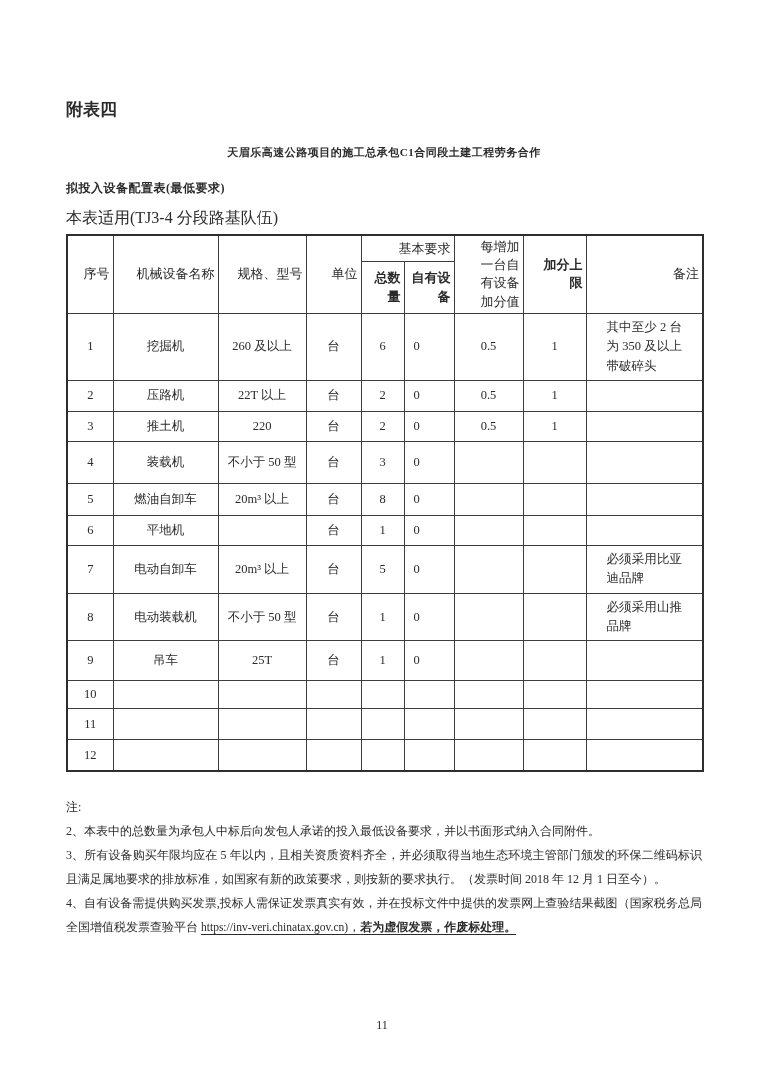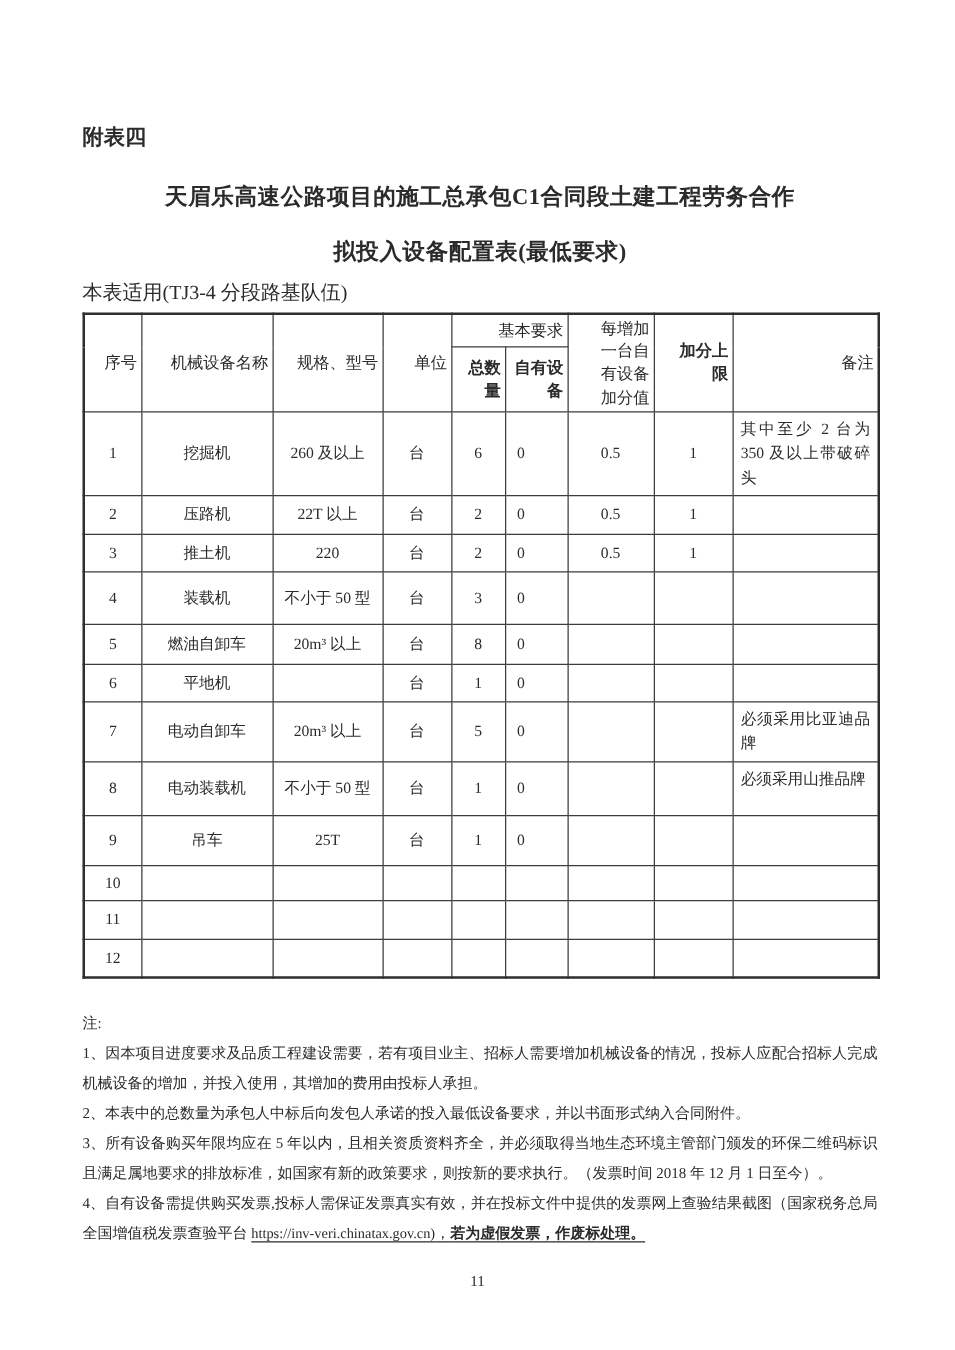--- a/index.html
+++ b/index.html
@@ -14,25 +14,25 @@
     width: 764px; height: 1080px;
     padding: 98px 62px 0 66px;
     overflow: hidden;
     background: #ffffff;
   }
   .appendix {
     font-size: 17px; font-weight: bold;
     margin-bottom: 24px;
   }
   .title1 {
-    text-align: center; font-size: 18px; font-weight: bold;
+    text-align: center; font-size: 11px; font-weight: bold;
     margin-bottom: 20px; letter-spacing: 0.5px;
   }
   .title2 {
-    text-align: center; font-size: 18px; font-weight: bold;
+    text-align: left; font-size: 12px; font-weight: bold;
     margin-bottom: 7px; letter-spacing: 0.5px;
   }
   .applicability {
     font-size: 16px; margin-bottom: 5px; margin-top: 11px;
   }
   table.equip {
     width: 636px;
     border-collapse: collapse;
     table-layout: fixed;
     border: 2px solid #2e2e2e;
@@ -45,21 +45,21 @@
     padding: 2px 3px;
     overflow: hidden;
     line-height: 1.35;
   }
   table.equip td.hdr { font-size: 13px; line-height: 1.4; text-align: right; }
   table.equip td .narrow { display: inline-block; max-width: 48px; }
   table.equip td .narrow2 { display: inline-block; max-width: 46px; font-weight: bold; }
   table.equip td.own { text-align: left; padding-left: 9px; }
   table.equip td.remark {
     text-align: justify; vertical-align: top;
-    padding: 4px 6px; line-height: 1.55; font-size: 12.5px;
+    padding: 4px 20px; line-height: 1.55; font-size: 12.5px;
   }
   .notes {
     margin-top: 23px;
     width: 636px;
     font-size: 12px;
     line-height: 24px;
   }
   .notes p { text-align: justify; }
   .u { text-decoration: underline; text-underline-offset: 3px; }
   .b { font-weight: bold; margin-top: 24px; }
@@ -239,21 +239,20 @@
         <td class="own"></td>
         <td></td>
         <td></td>
         <td class="remark"></td>
       </tr>
     </tbody>
   </table>
 
   <div class="notes">
     <p>注:</p>
-    <p>1、因本项目进度要求及品质工程建设需要，若有项目业主、招标人需要增加机械设备的情况，投标人应配合招标人完成机械设备的增加，并投入使用，其增加的费用由投标人承担。</p>
     <p>2、本表中的总数量为承包人中标后向发包人承诺的投入最低设备要求，并以书面形式纳入合同附件。</p>
     <p>3、所有设备购买年限均应在 5 年以内，且相关资质资料齐全，并必须取得当地生态环境主管部门颁发的环保二维码标识且满足属地要求的排放标准，如国家有新的政策要求，则按新的要求执行。（发票时间 2018 年 12 月 1 日至今）。</p>
     <p><span>4、自有设备需提供购买发票,投标人需保证发票真实有效，并在投标文件中提供的发票网上查验结果截图（国家税务总局全国增值税发票查验平台 </span><span class="u mono">https://inv-veri.chinatax.gov.cn)</span><span class="u">，</span><span class="u b">若为虚假发票，作废标处理。</span></p>
   </div>
 
   <div class="page-number">11</div>
 
 </div>
 
 </body></html>

